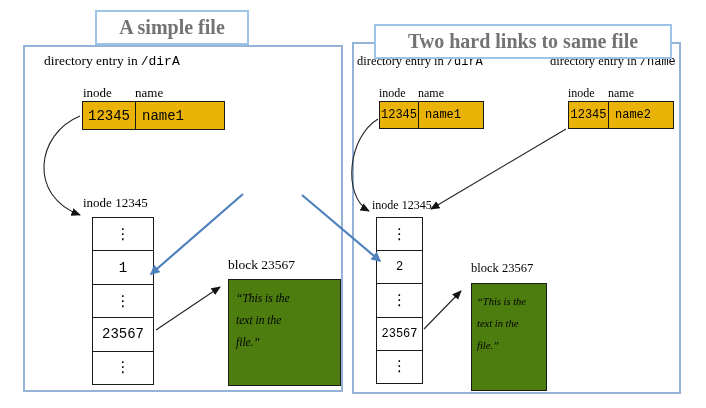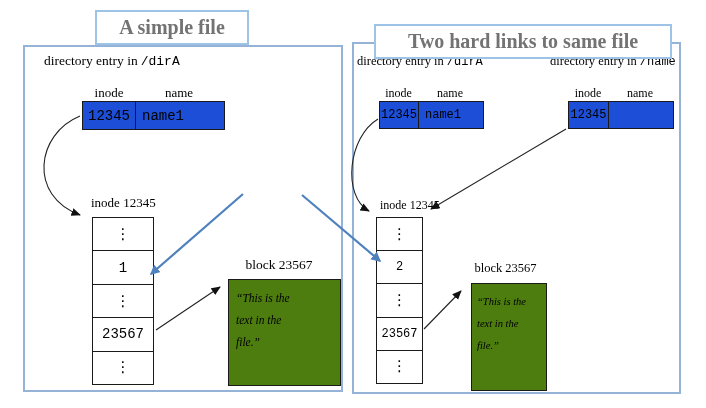--- a/index.html
+++ b/index.html
@@ -26,42 +26,42 @@
     font-family:Liberation Serif, serif;font-weight:bold;font-size:20px;color:#737373;
   }
   .title-left{left:95px;top:10px;width:150px;height:31px;}
   .title-right{left:374px;top:24px;width:294px;height:31px;}
   
   .dir-label{position:absolute;white-space:nowrap;font-size:13.5px;}
   .dir-label .mono{font-family:"Liberation Mono",monospace;font-size:13px;margin-left:3px;}
   .dir-label.small{font-size:12.5px;}
   .dir-label.small .mono{font-size:12px;}
   
-  .col-hd{position:absolute;text-align:center;font-size:13px;white-space:nowrap;}
+  .col-hd{position:absolute;text-align:left;font-size:13px;white-space:nowrap;}
   .col-hd.small{font-size:12px;}
   
-  .dir-table{position:absolute;border:1.5px solid var(--ink);display:flex;background:#1d4ed8;}
+  .dir-table{position:absolute;border:1.5px solid var(--ink);display:flex;background:#eab308;}
   .dir-table .cell{display:flex;align-items:center;font-family:"Liberation Mono",monospace;}
   .dir-table .cell.inode{justify-content:center;border-right:1.5px solid var(--ink);}
   .dir-table .cell.name{padding-left:6px;}
   .dt-big{font-size:14px;}
   .dt-sm{font-size:12px;}
   
   .inode-table{position:absolute;border:1.5px solid var(--ink);display:flex;flex-direction:column;background:#fff;}
   .inode-table .row{flex:1;display:flex;align-items:center;justify-content:center;
     border-bottom:1.5px solid var(--ink);font-family:"Liberation Mono",monospace;}
   .inode-table .row:last-child{border-bottom:none;}
   .inode-table.big .row{font-size:14px;}
   .inode-table.sm .row{font-size:12px;}
   .inode-table .row.dots{font-family:"DejaVu Sans",sans-serif;font-size:15px;line-height:1;}
   
-  .inode-label{position:absolute;white-space:nowrap;font-size:13px;margin-left:8px;}
+  .inode-label{position:absolute;white-space:nowrap;font-size:13px;}
   .inode-label.small{font-size:12px;}
   
-  .block-label{position:absolute;text-align:center;font-size:13.5px;white-space:nowrap;}
+  .block-label{position:absolute;text-align:left;font-size:13.5px;white-space:nowrap;}
   .block-label.small{font-size:12.5px;}
   .block-box{position:absolute;border:1.5px solid var(--ink);background:#4d7c0f;
     font-style:italic;font-size:11.5px;line-height:22px;padding:7px 2px 0 7px;}
   .block-box.small{font-size:10.5px;line-height:22px;padding:7px 1px 0 5px;}
   .block-box span{display:block;}
   
   .link-counter{
     position:absolute;left:220px;top:171px;width:114px;text-align:center;
     font-family:"Liberation Sans",sans-serif;font-weight:bold;font-size:15px;
     color:var(--accent-red);z-index:2;white-space:nowrap;
@@ -142,20 +142,21 @@
     <div class="cell name" style="flex:1;">name1</div>
   </div>
 
   <div class="dir-label small abs" style="left:550px;top:54px;">
     <span>directory entry in</span><span class="mono">/name</span>
   </div>
   <div class="col-hd small" style="left:568px;top:86px;width:40px;">inode</div>
   <div class="col-hd small" style="left:608px;top:86px;width:64px;">name</div>
   <div class="dir-table dt-sm" style="left:568px;top:101px;width:104px;height:26px;">
     <div class="cell inode" style="width:39px;">12345</div>
+    <div class="cell name" style="flex:1;">name2</div>
   </div>
 
   <div class="inode-label small" style="left:372px;top:198px;">inode 12345</div>
 
   <div class="inode-table sm" style="left:376px;top:217px;width:45px;height:165px;">
     <div class="row dots">⋮</div>
     <div class="row">2</div>
     <div class="row dots">⋮</div>
     <div class="row">23567</div>
     <div class="row dots">⋮</div>

